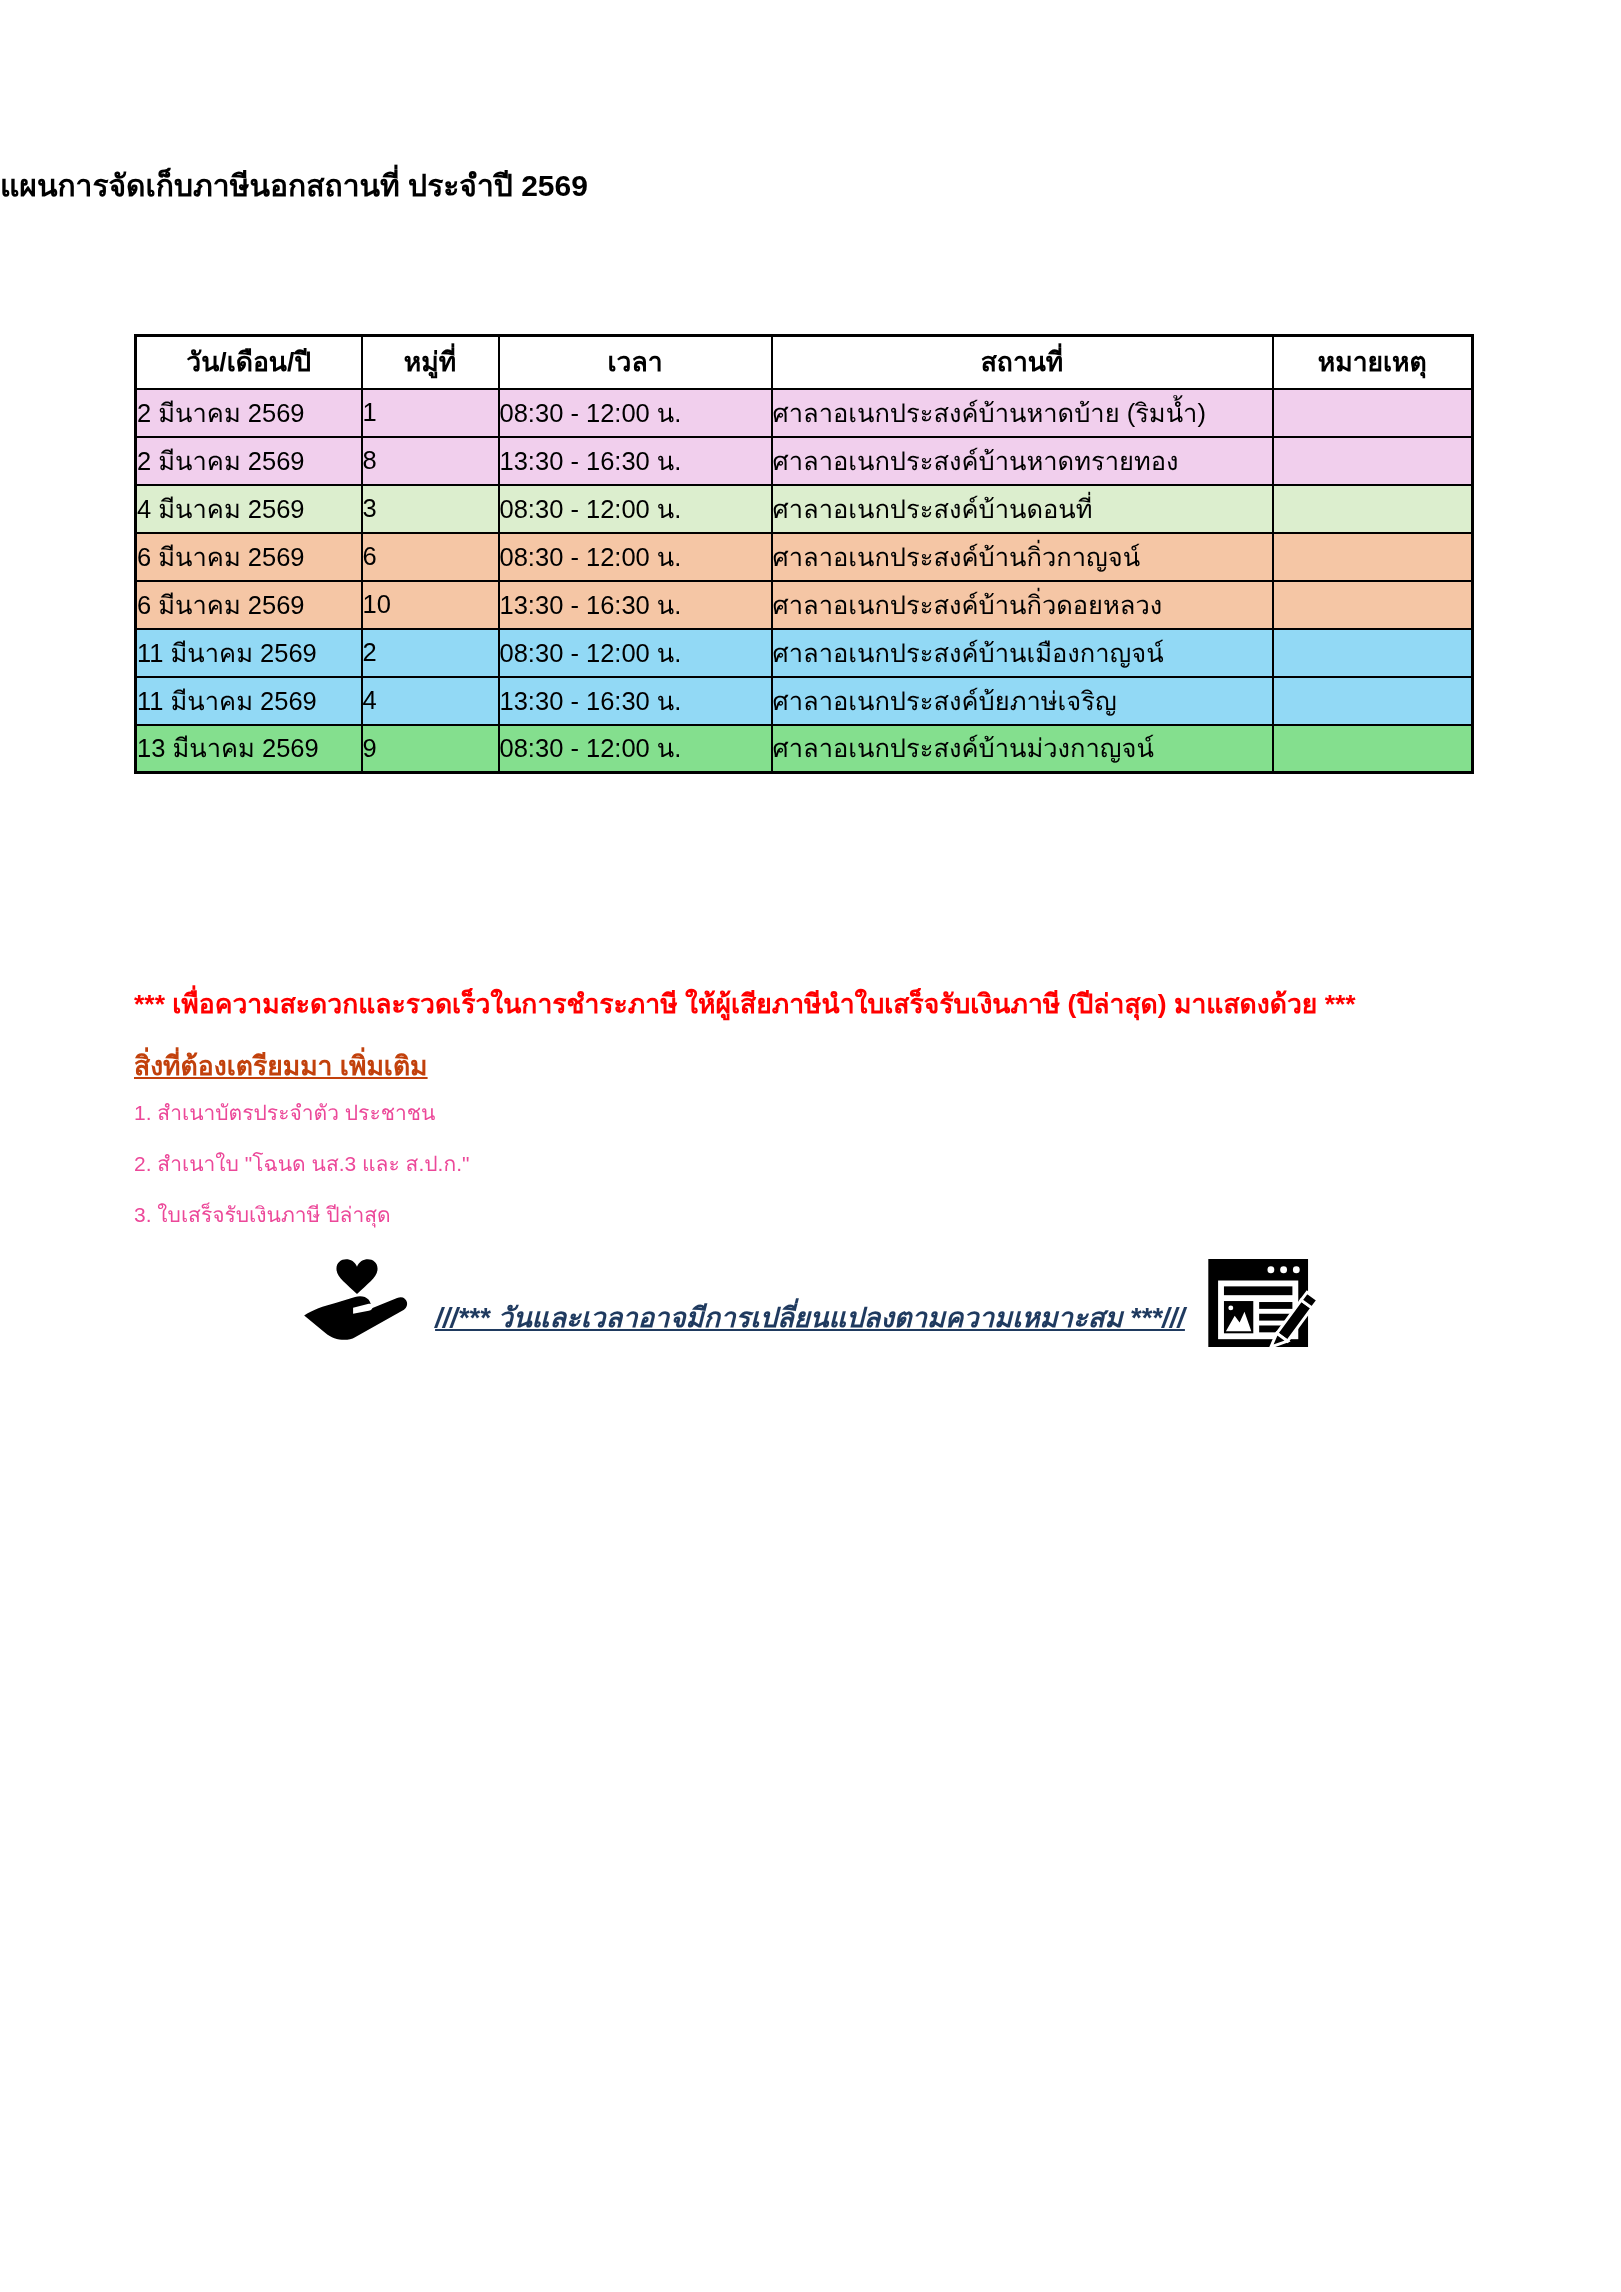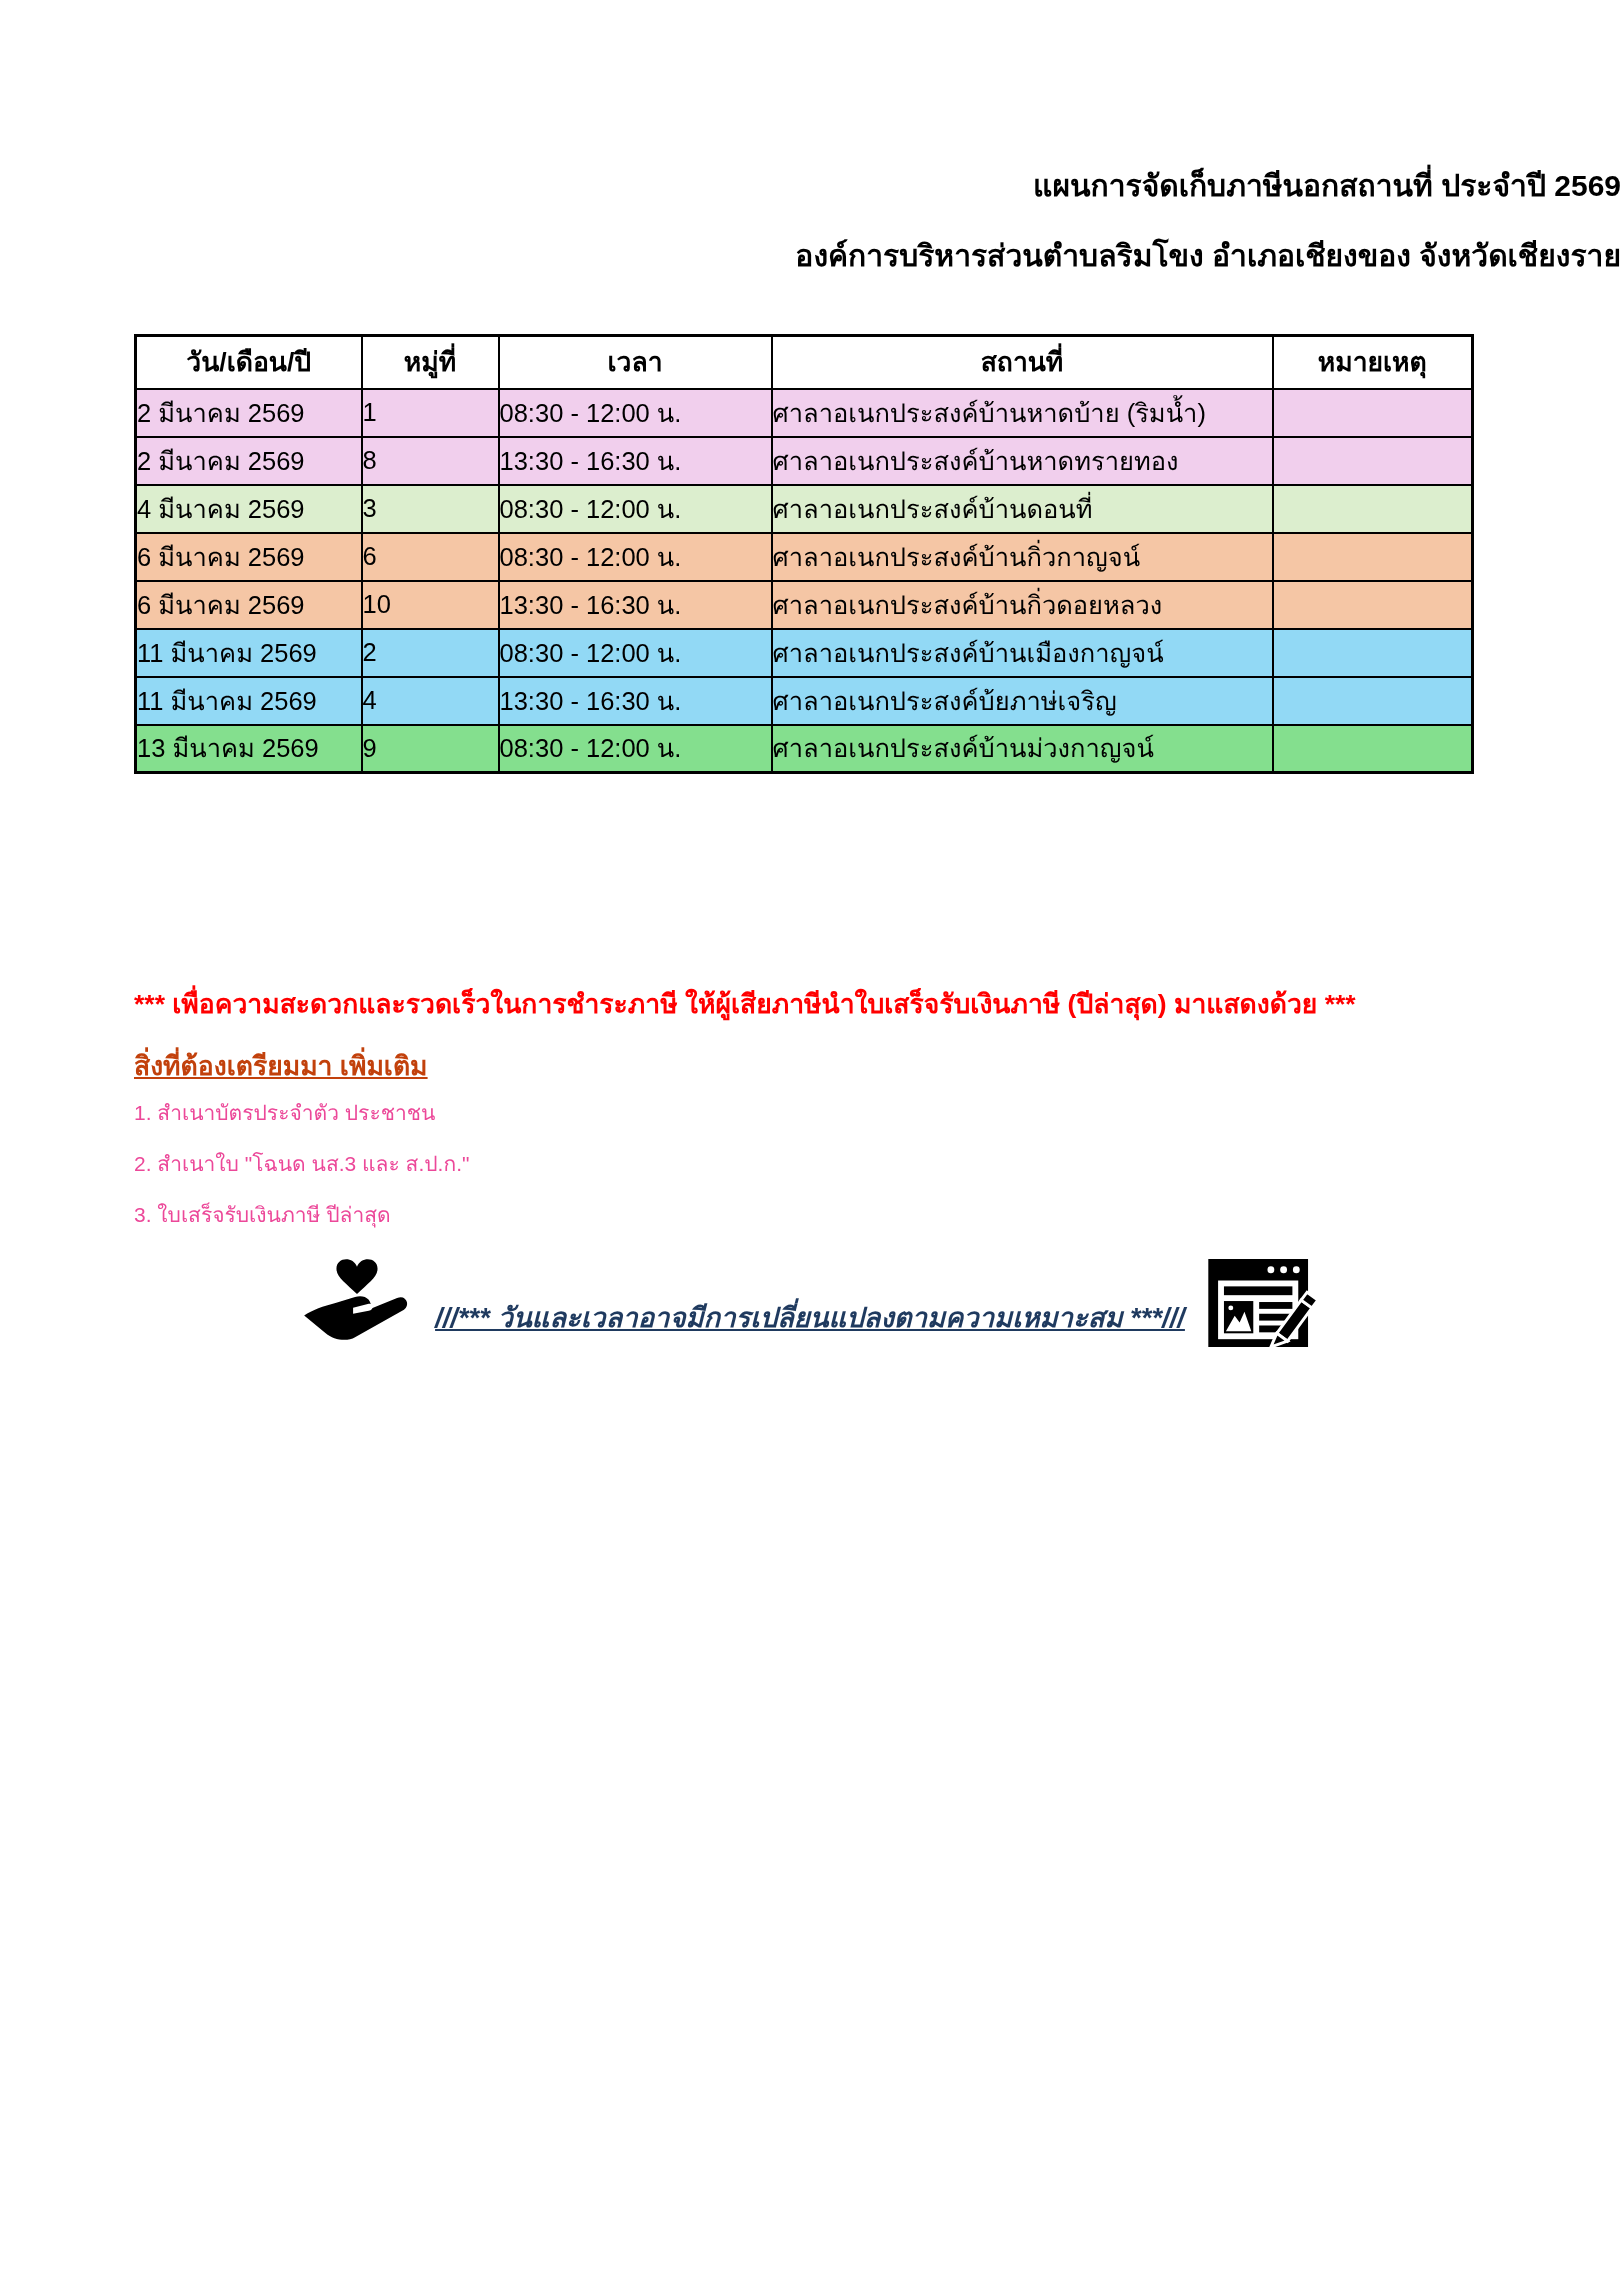--- a/index.html
+++ b/index.html
@@ -10,21 +10,21 @@
     width: 1621px;
     height: 2293px;
     background: #ffffff;
     margin: 0 auto;
     overflow: hidden;
   }
   .title-line1, .title-line2 {
     position: absolute;
     left: 0;
     width: 100%;
-    text-align: right;
+    text-align: left;
     font-size: 30px;
     font-weight: bold;
     color: #000000;
   }
   .title-line1 { top: 162px; }
   .title-line2 { top: 232px; }
 
   .schedule-table {
     position: absolute;
     left: 134px;
@@ -95,21 +95,20 @@
     color: #1F3A5F;
     white-space: nowrap;
   }
 </style>
 </head>
 <body>
 
 <div class="page">
 
   <div class="title-line1">แผนการจัดเก็บภาษีนอกสถานที่ ประจำปี 2569</div>
-  <div class="title-line2">องค์การบริหารส่วนตำบลริมโขง อำเภอเชียงของ จังหวัดเชียงราย</div>
 
   <table class="schedule-table">
     <colgroup>
       <col style="width:226px">
         <col style="width:137px">
         <col style="width:273px">
         <col style="width:501px">
         <col style="width:200px">
     </colgroup>
     <thead>

